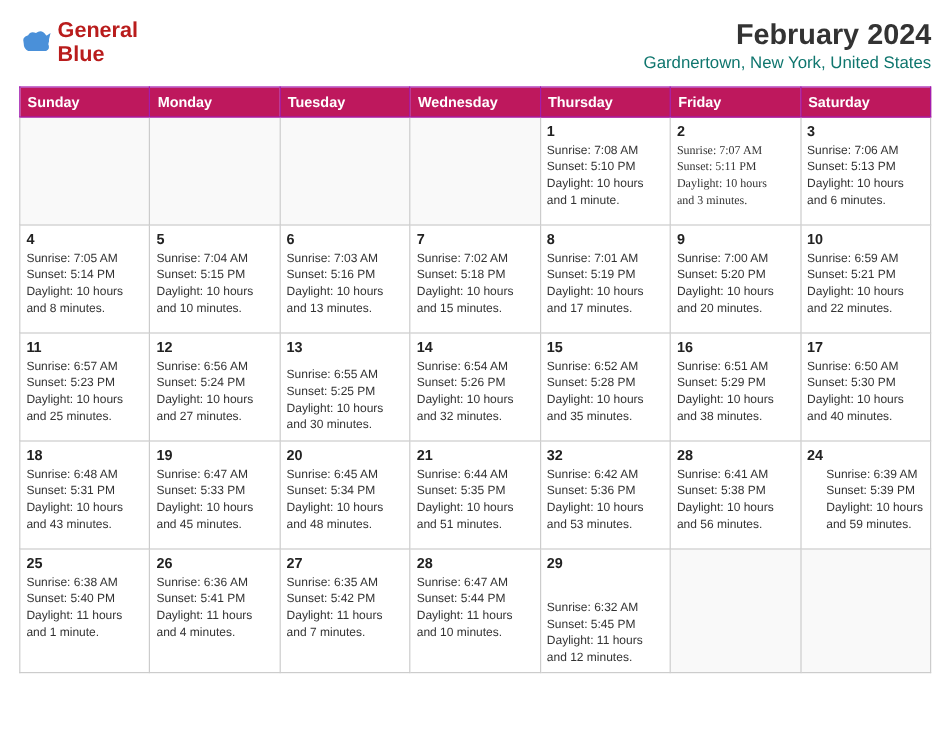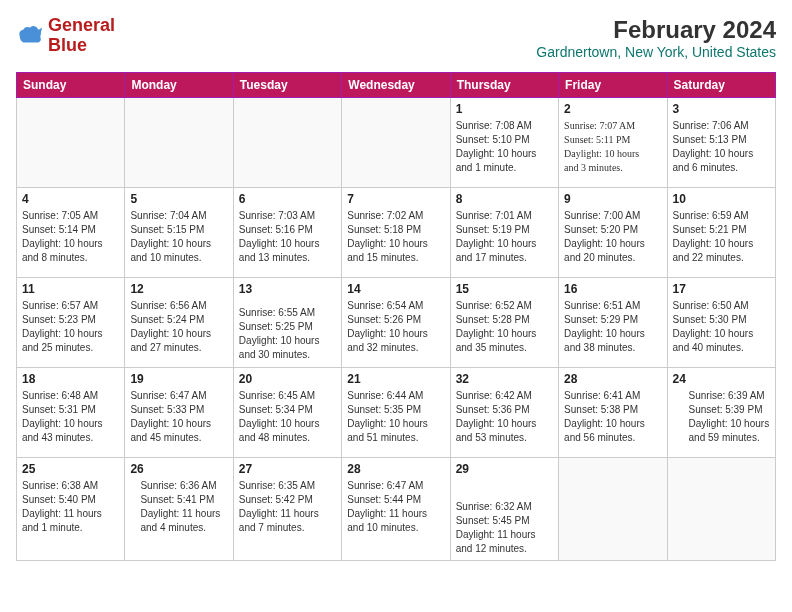--- a/index.html
+++ b/index.html
@@ -308,21 +308,21 @@
       <tr class="week-row">
         <td>
           <div class="day-number">25</div>
           <div class="day-info" style="white-space: pre-line;">Sunrise: 6:38 AM
 Sunset: 5:40 PM
 Daylight: 11 hours
 and 1 minute.</div>
         </td>
         <td>
           <div class="day-number">26</div>
-          <div class="day-info" style="white-space: pre-line; margin-left: 10px;">Sunrise: 6:36 AM
+          <div class="day-info" style="white-space: pre-line;">Sunrise: 6:36 AM
 Sunset: 5:41 PM
 Daylight: 11 hours
 and 4 minutes.</div>
         </td>
         <td>
           <div class="day-number">27</div>
           <div class="day-info" style="white-space: pre-line;">Sunrise: 6:35 AM
 Sunset: 5:42 PM
 Daylight: 11 hours
 and 7 minutes.</div>

